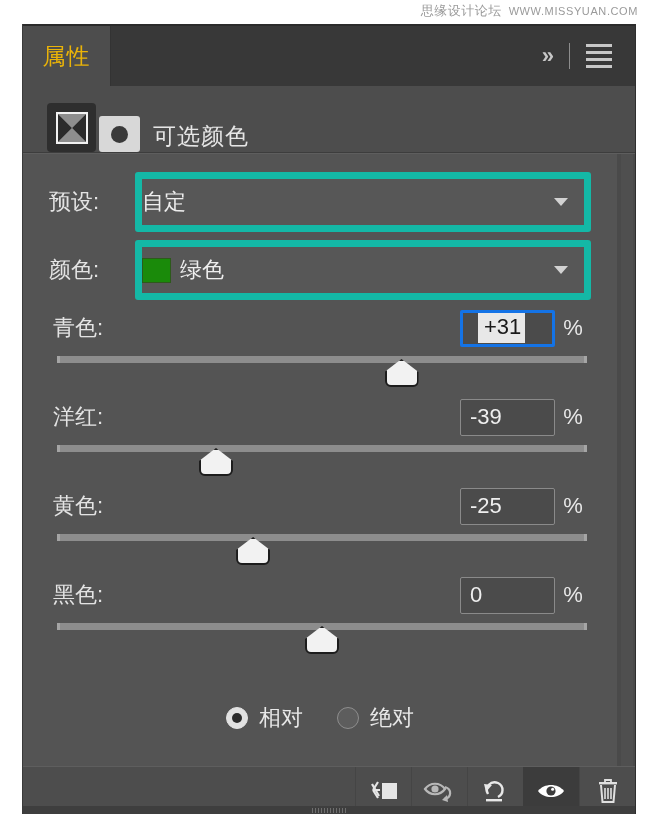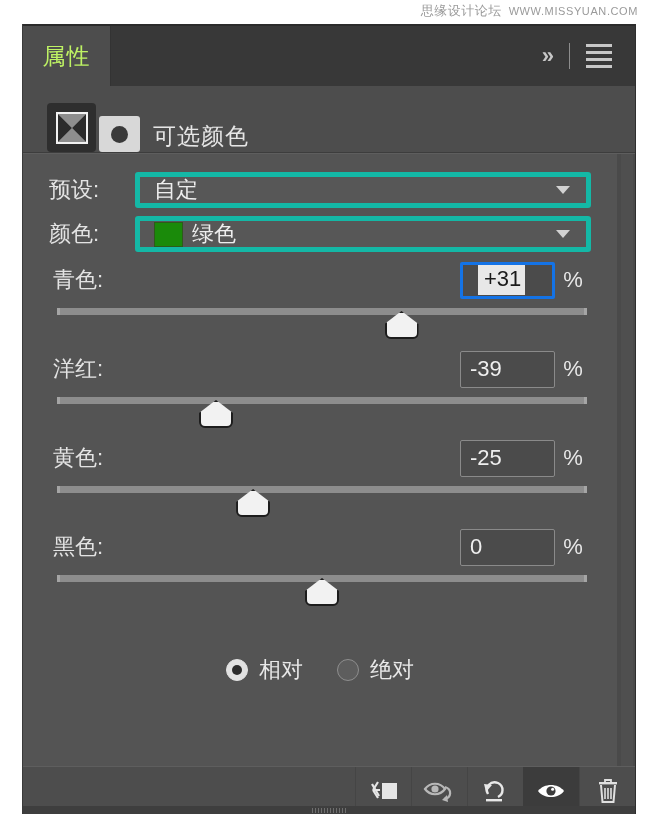--- a/index.html
+++ b/index.html
@@ -36,21 +36,21 @@
     position: relative; height: 62px; flex: 0 0 62px;
     background: #383838;
     border-top: 2px solid #2b2b2b;
     display: flex; align-items: stretch;
   }
   .tab {
     width: 88px; background: #4d4d4d;
     display: flex; align-items: center; justify-content: center;
     border-right: 1px solid #333;
   }
-  .tab-label { color: #bef264; font-size: 23px; letter-spacing: 1px; }
+  .tab-label { color: #eab308; font-size: 23px; letter-spacing: 1px; }
   .tabbar-spacer { flex: 1; }
   .tabbar-ctrls {
     display: flex; align-items: center; gap: 13px;
     padding-right: 20px;
   }
   .chev {
     color: #c7c7c7; font-size: 22px; font-weight: bold;
     letter-spacing: -2px; line-height: 1; padding: 2px 4px;
   }
   .vdiv { width: 1px; height: 26px; background: #8d8d8d; }
@@ -90,23 +90,23 @@
   }
   .scrollthumb {
     position: absolute; left: 3px; top: 0; width: 12px; height: 100%;
     background: #4f4f4f;
   }
 
   
   .row-dd { display: flex; align-items: center; margin-bottom: 8px; }
   .dd-label { color: #e3e3e3; font-size: 22px; width: 86px; flex: 0 0 86px; }
   .dd {
-    flex: 1; height: 36px; background: #575757;
-    border: 5px solid #14b8a6; border-radius: 3px;
-    display: flex; align-items: center; padding: 0 12px 0 14px;
+    flex: 1; height: 60px; background: #575757;
+    border: 7px solid #14b8a6; border-radius: 3px;
+    display: flex; align-items: center; padding: 0 12px 0 0;
   }
   .dd-text { color: #eeeeee; font-size: 22px; flex: 1; display: flex; align-items: center; gap: 9px; }
   .swatch { width: 29px; height: 25px; display: inline-block; border: 1px solid #2d5a1b; }
   .caret {
     width: 0; height: 0; border-left: 7px solid transparent; border-right: 7px solid transparent;
     border-top: 8px solid #d2d2d2; margin-right: 4px;
   }
 
   
   .slider-row { margin-top: 7px; }

